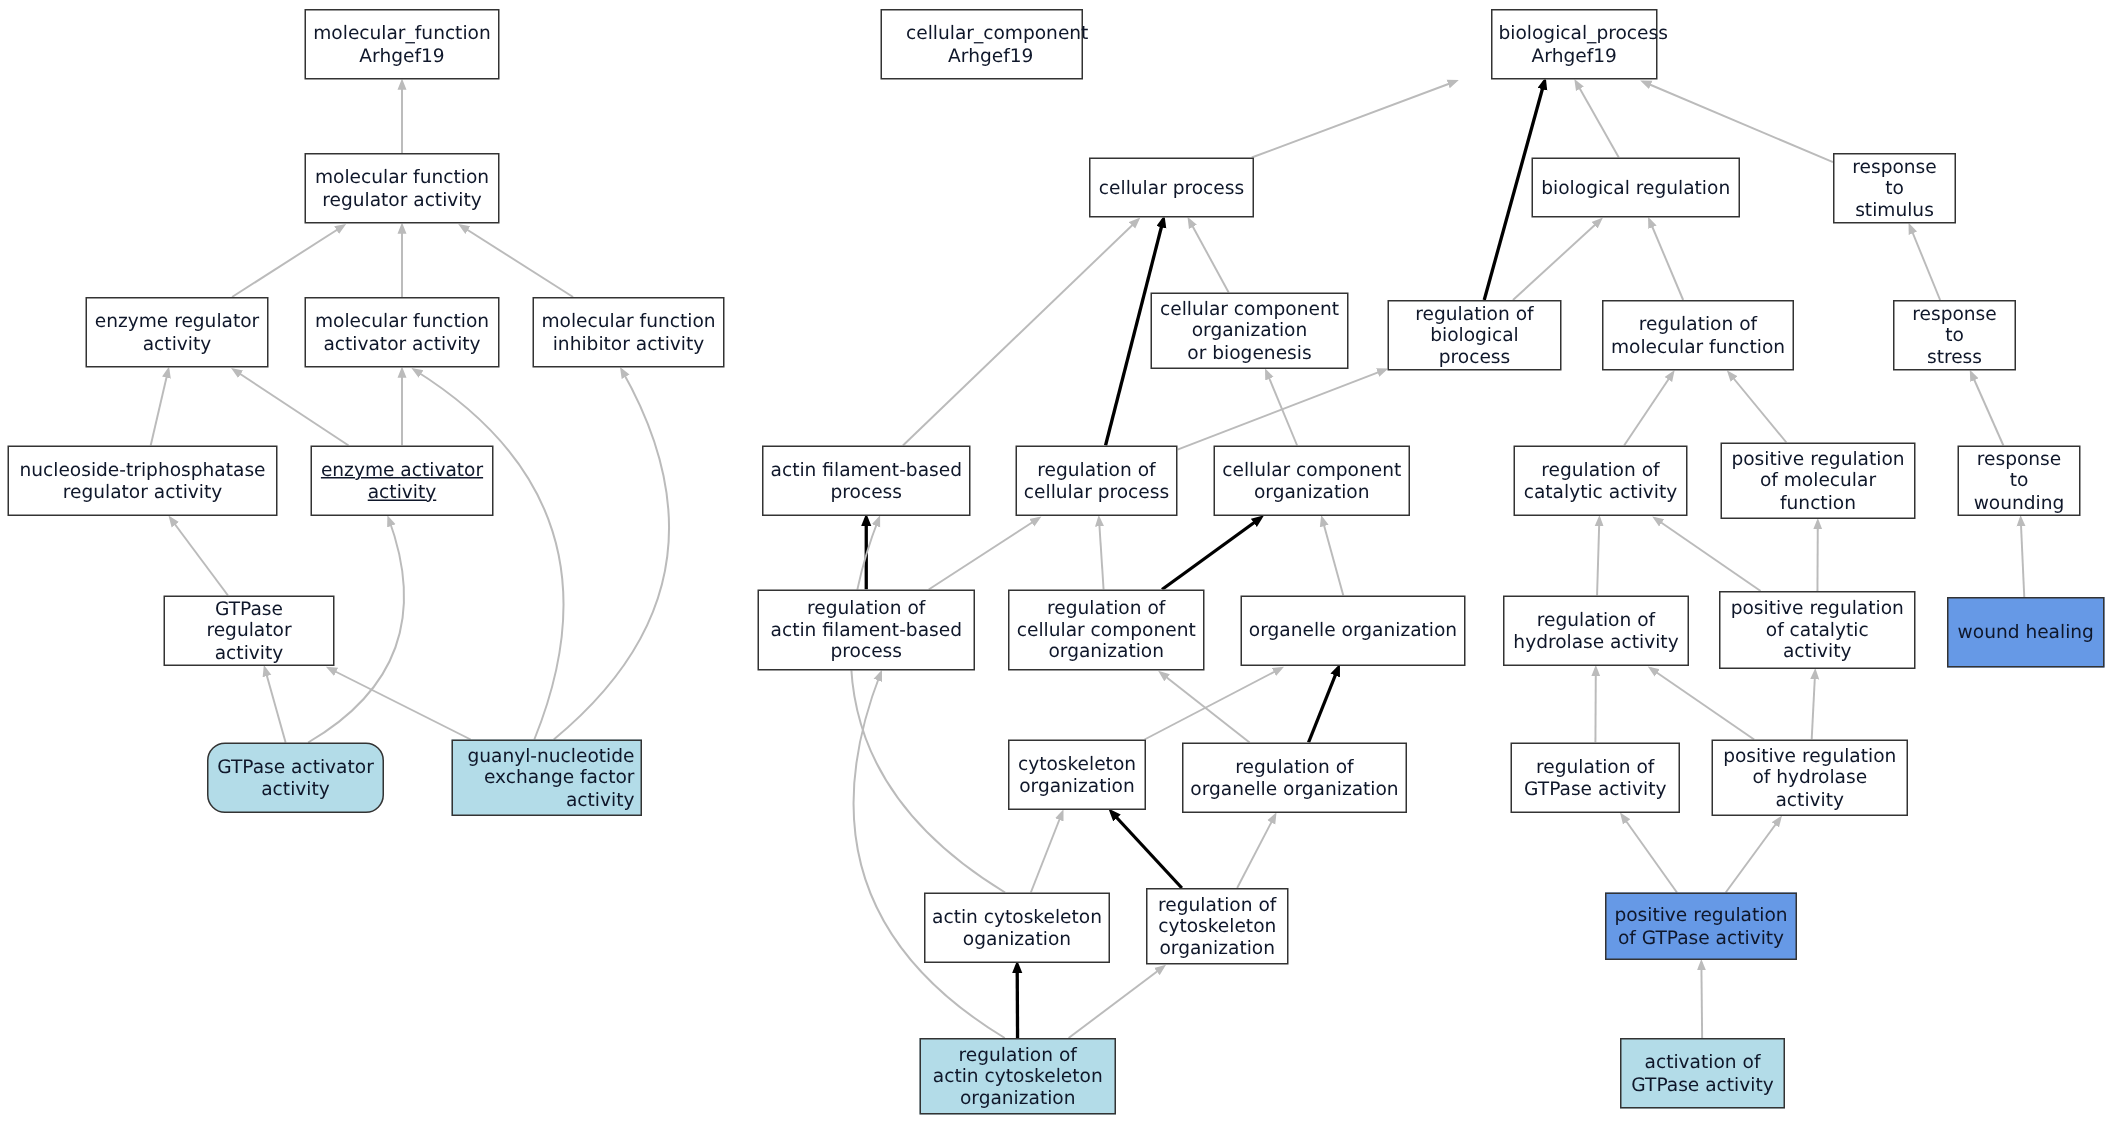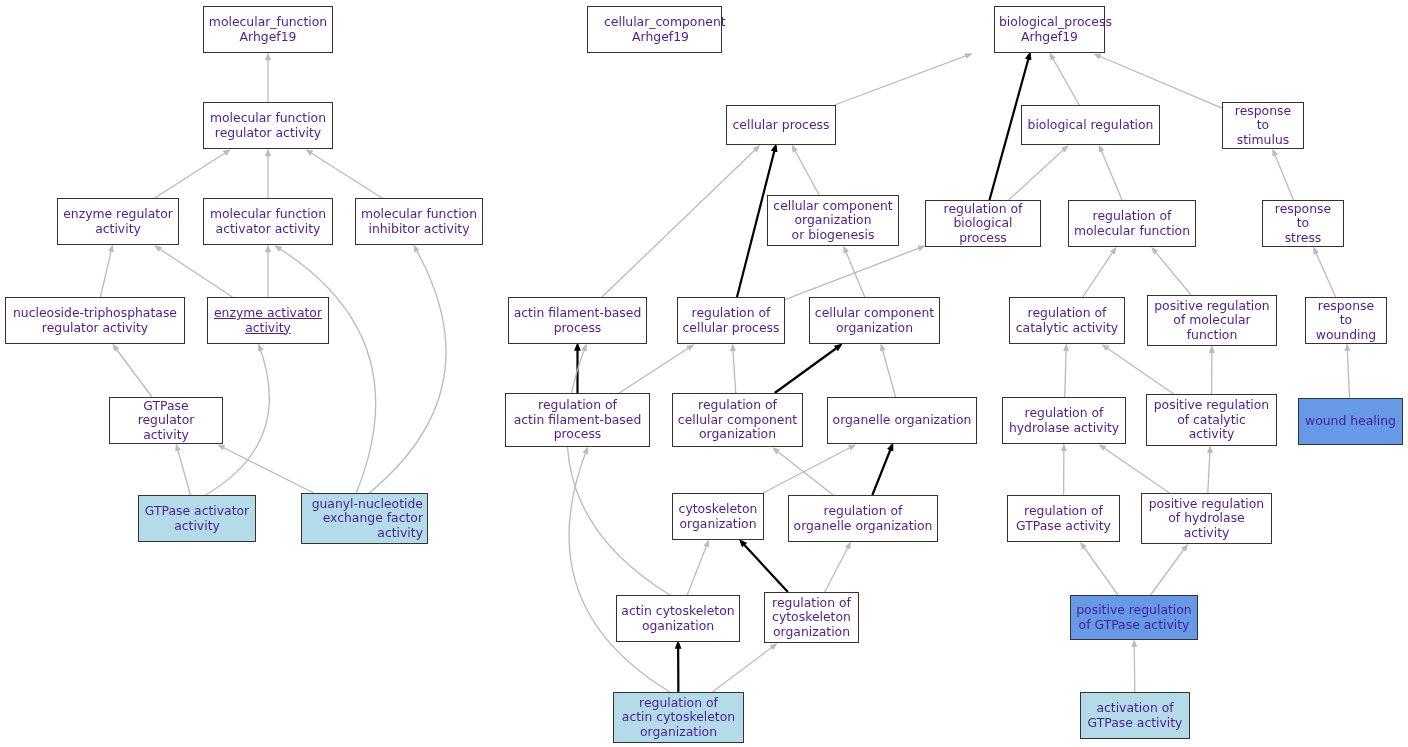--- a/index.html
+++ b/index.html
@@ -1,21 +1,21 @@
 <!DOCTYPE html>
 <html><head>
 <meta charset="utf-8">
 <style>
   html,body{margin:0;padding:0;background:#ffffff;}
   body{font-family:"DejaVu Sans","Liberation Sans",sans-serif;}
   #stage{position:relative;width:1408px;height:747px;background:#fff;overflow:hidden;}
   #edges{position:absolute;left:0;top:0;width:1408px;height:747px;}
   .node{position:absolute;box-sizing:border-box;border:1.6px solid #333333;background:#ffffff;
         display:flex;align-items:center;justify-content:center;text-align:center;
-        font-size:12.4px;line-height:14.6px;color:#4c1d95;padding:2px 4px;}
+        font-size:12.4px;line-height:14.6px;color:#0f172a;padding:2px 4px;}
   .node .lbl{white-space:pre-line;display:block;width:100%;}
 </style>
 </head>
 <body>
 
 <div id="stage">
   <svg id="edges" viewBox="0 0 1408 747">
       <defs>
         <marker id="ag" markerWidth="12" markerHeight="12" refX="5.4" refY="3.4" orient="auto" markerUnits="userSpaceOnUse">
           <path d="M0,0.4 L0,6.4 L7.6,3.4 z" fill="#bbbbbb"></path>
@@ -104,21 +104,21 @@
 regulator activity</span>
       </div>
       <div class="node" style="left: 207px; top: 297px; width: 122px; height: 47px; background: rgb(255, 255, 255); border-color: rgb(51, 51, 51); text-decoration: underline;">
         <span class="lbl">enzyme activator
 activity</span>
       </div>
       <div class="node" style="left: 109px; top: 397px; width: 114px; height: 47px; background: rgb(255, 255, 255); border-color: rgb(51, 51, 51);">
         <span class="lbl">GTPase regulator
 activity</span>
       </div>
-      <div class="node" style="left: 138px; top: 495px; width: 118px; height: 47px; background: rgb(179, 220, 232); border-color: rgb(51, 51, 51);">
+      <div class="node" style="left: 138px; top: 495px; width: 118px; height: 47px; background: rgb(179, 220, 232); border-color: rgb(51, 51, 51); border-radius: 12px;">
         <span class="lbl">GTPase activator
 activity</span>
       </div>
       <div class="node" style="left: 301px; top: 493px; width: 127px; height: 51px; background: rgb(179, 220, 232); border-color: rgb(51, 51, 51); text-align: right;">
         <span class="lbl">guanyl-nucleotide
 exchange factor
 activity</span>
       </div>
       <div class="node" style="left: 587px; top: 6px; width: 135px; height: 47px; background: rgb(255, 255, 255); border-color: rgb(51, 51, 51); padding-left: 16px;">
         <span class="lbl">cellular_component

